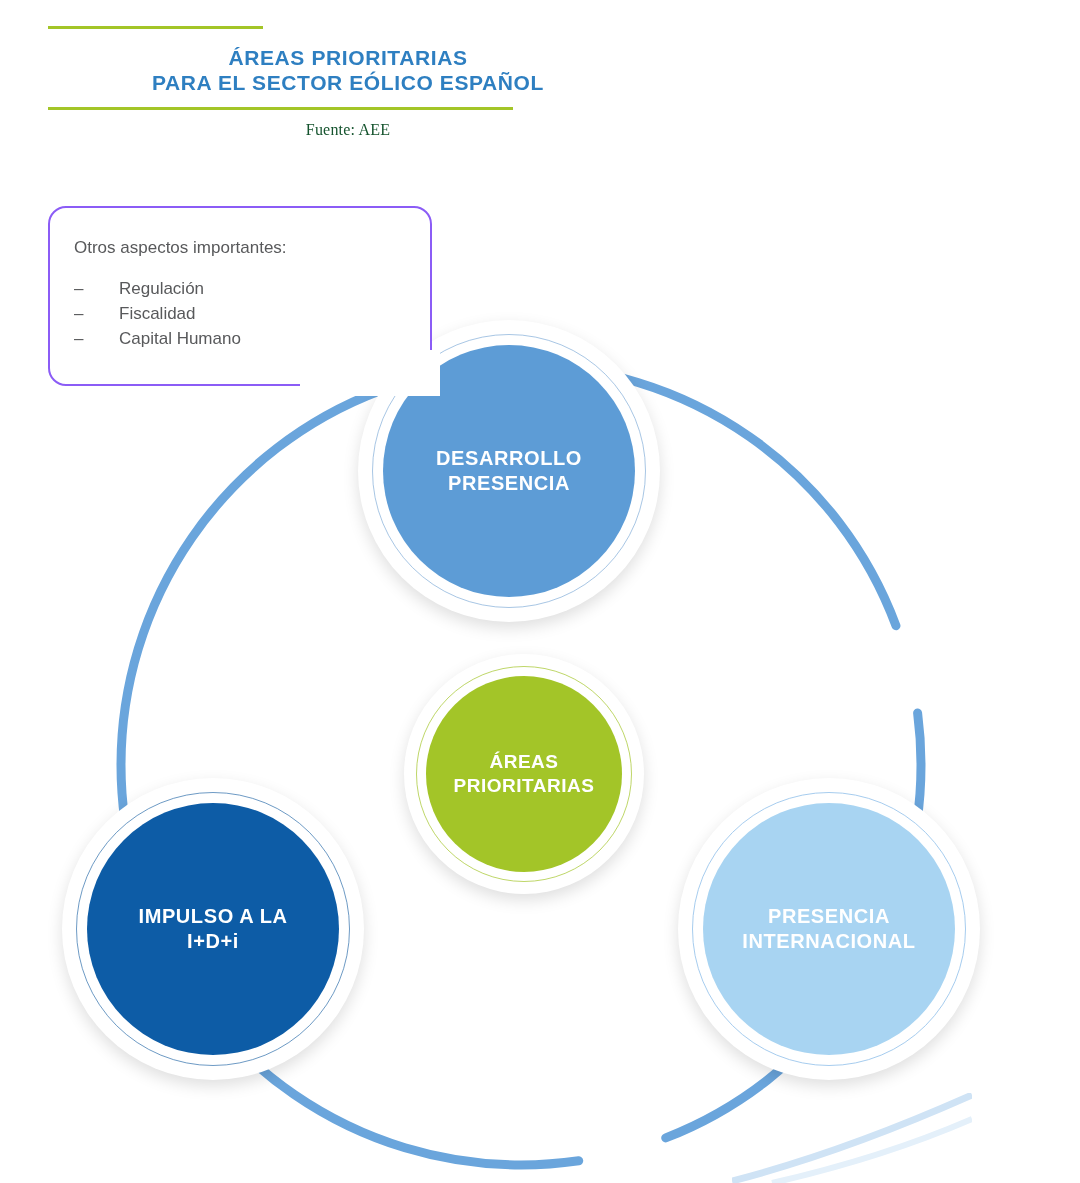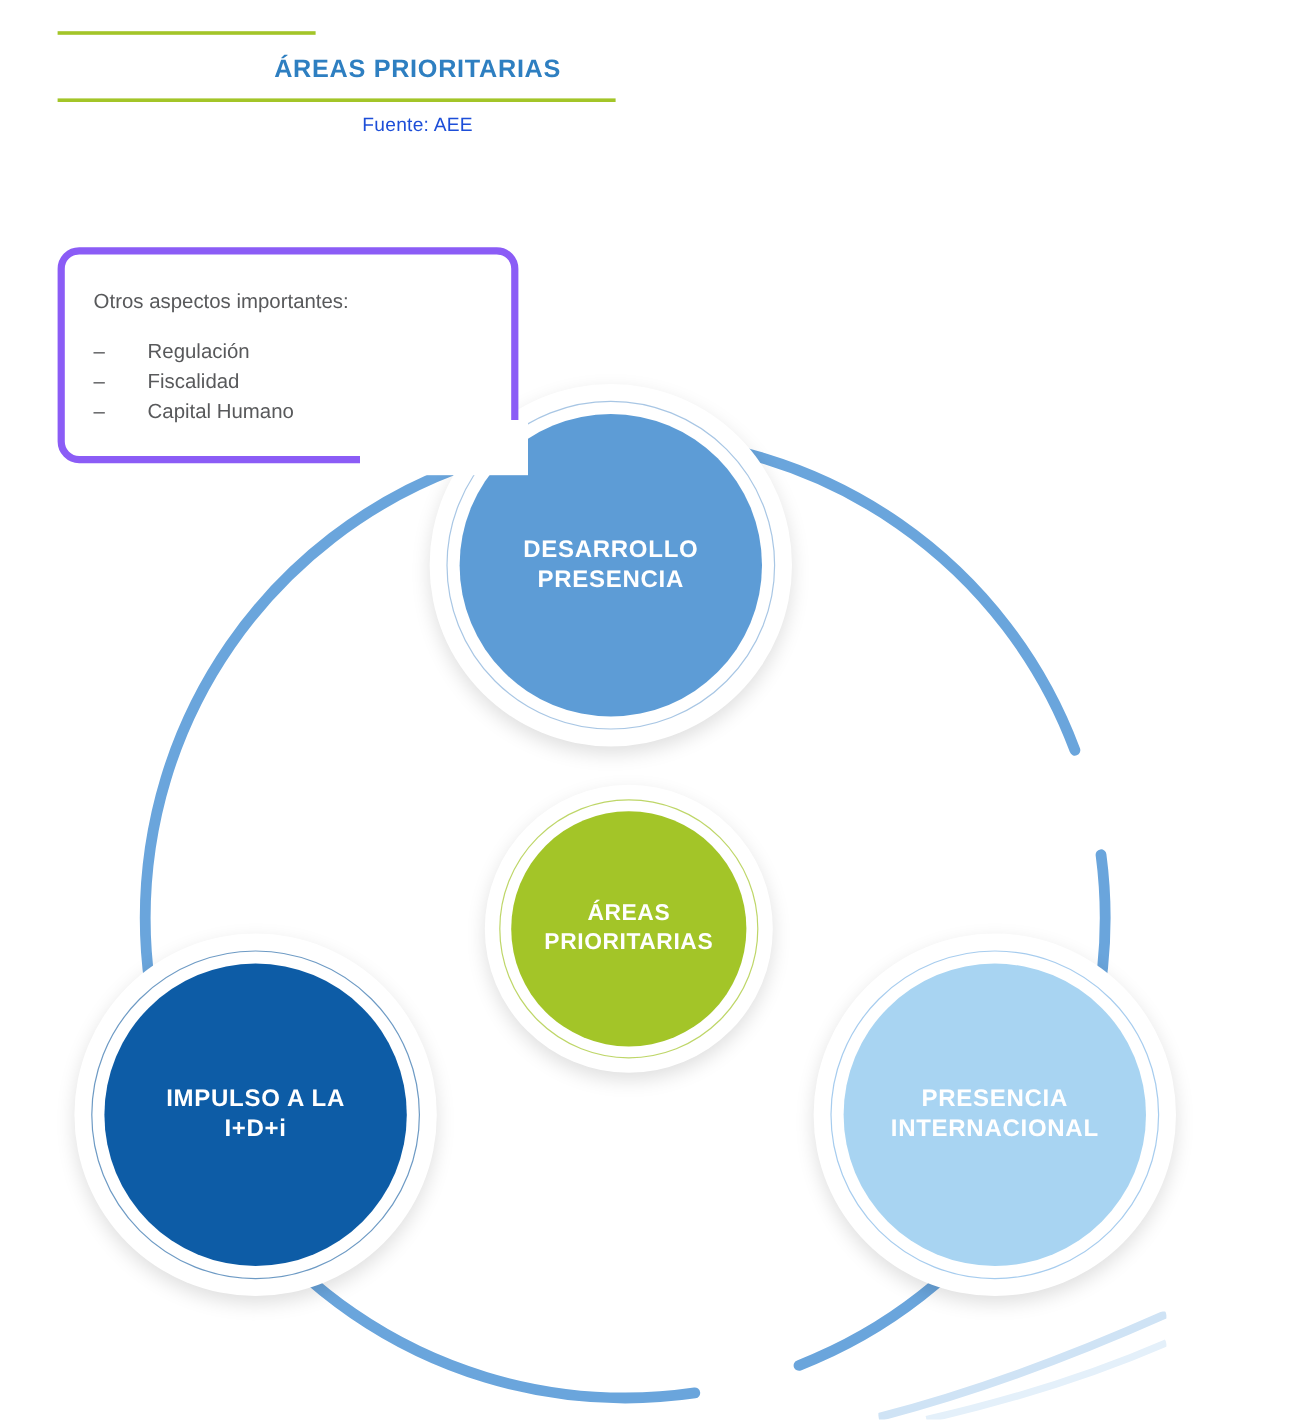--- a/index.html
+++ b/index.html
@@ -39,32 +39,33 @@
   }
   #title-rule-bottom {
     width: 465px;
     height: 3px;
     background: #a3c528;
     margin-top: 12px;
   }
   #source {
     margin-top: 11px;
     font-size: 16px;
-    color: #1d4ed8;
+    color: #14532d;
     letter-spacing: 0.2px;
+    font-family: Liberation Serif, serif;
   }
 
   
   #callout {
     position: absolute;
     left: 48px;
     top: 206px;
     width: 384px;
     height: 180px;
-    border: 6px solid #8b5cf6;
+    border: 2px solid #8b5cf6;
     border-radius: 18px;
     box-sizing: border-box;
     background: #ffffff;
     z-index: 6;
   }
   #callout-title {
     position: absolute;
     left: 24px;
     top: 30px;
     font-size: 17px;
@@ -173,20 +174,21 @@
     bottom: 0;
     z-index: 1;
   }
 </style>
 </head>
 <body>
 
 <div id="header">
   <div id="title-rule-top"></div>
   <div class="title-line">ÁREAS PRIORITARIAS</div>
+  <div class="title-line">PARA EL SECTOR EÓLICO ESPAÑOL</div>
   <div id="title-rule-bottom"></div>
   <div id="source">Fuente: AEE</div>
 </div>
 
 <div id="callout">
   <div id="callout-title">Otros aspectos importantes:</div>
   <ul id="callout-list">
     <li>
       <span class="dash">–</span>
       <span>Regulación</span>

